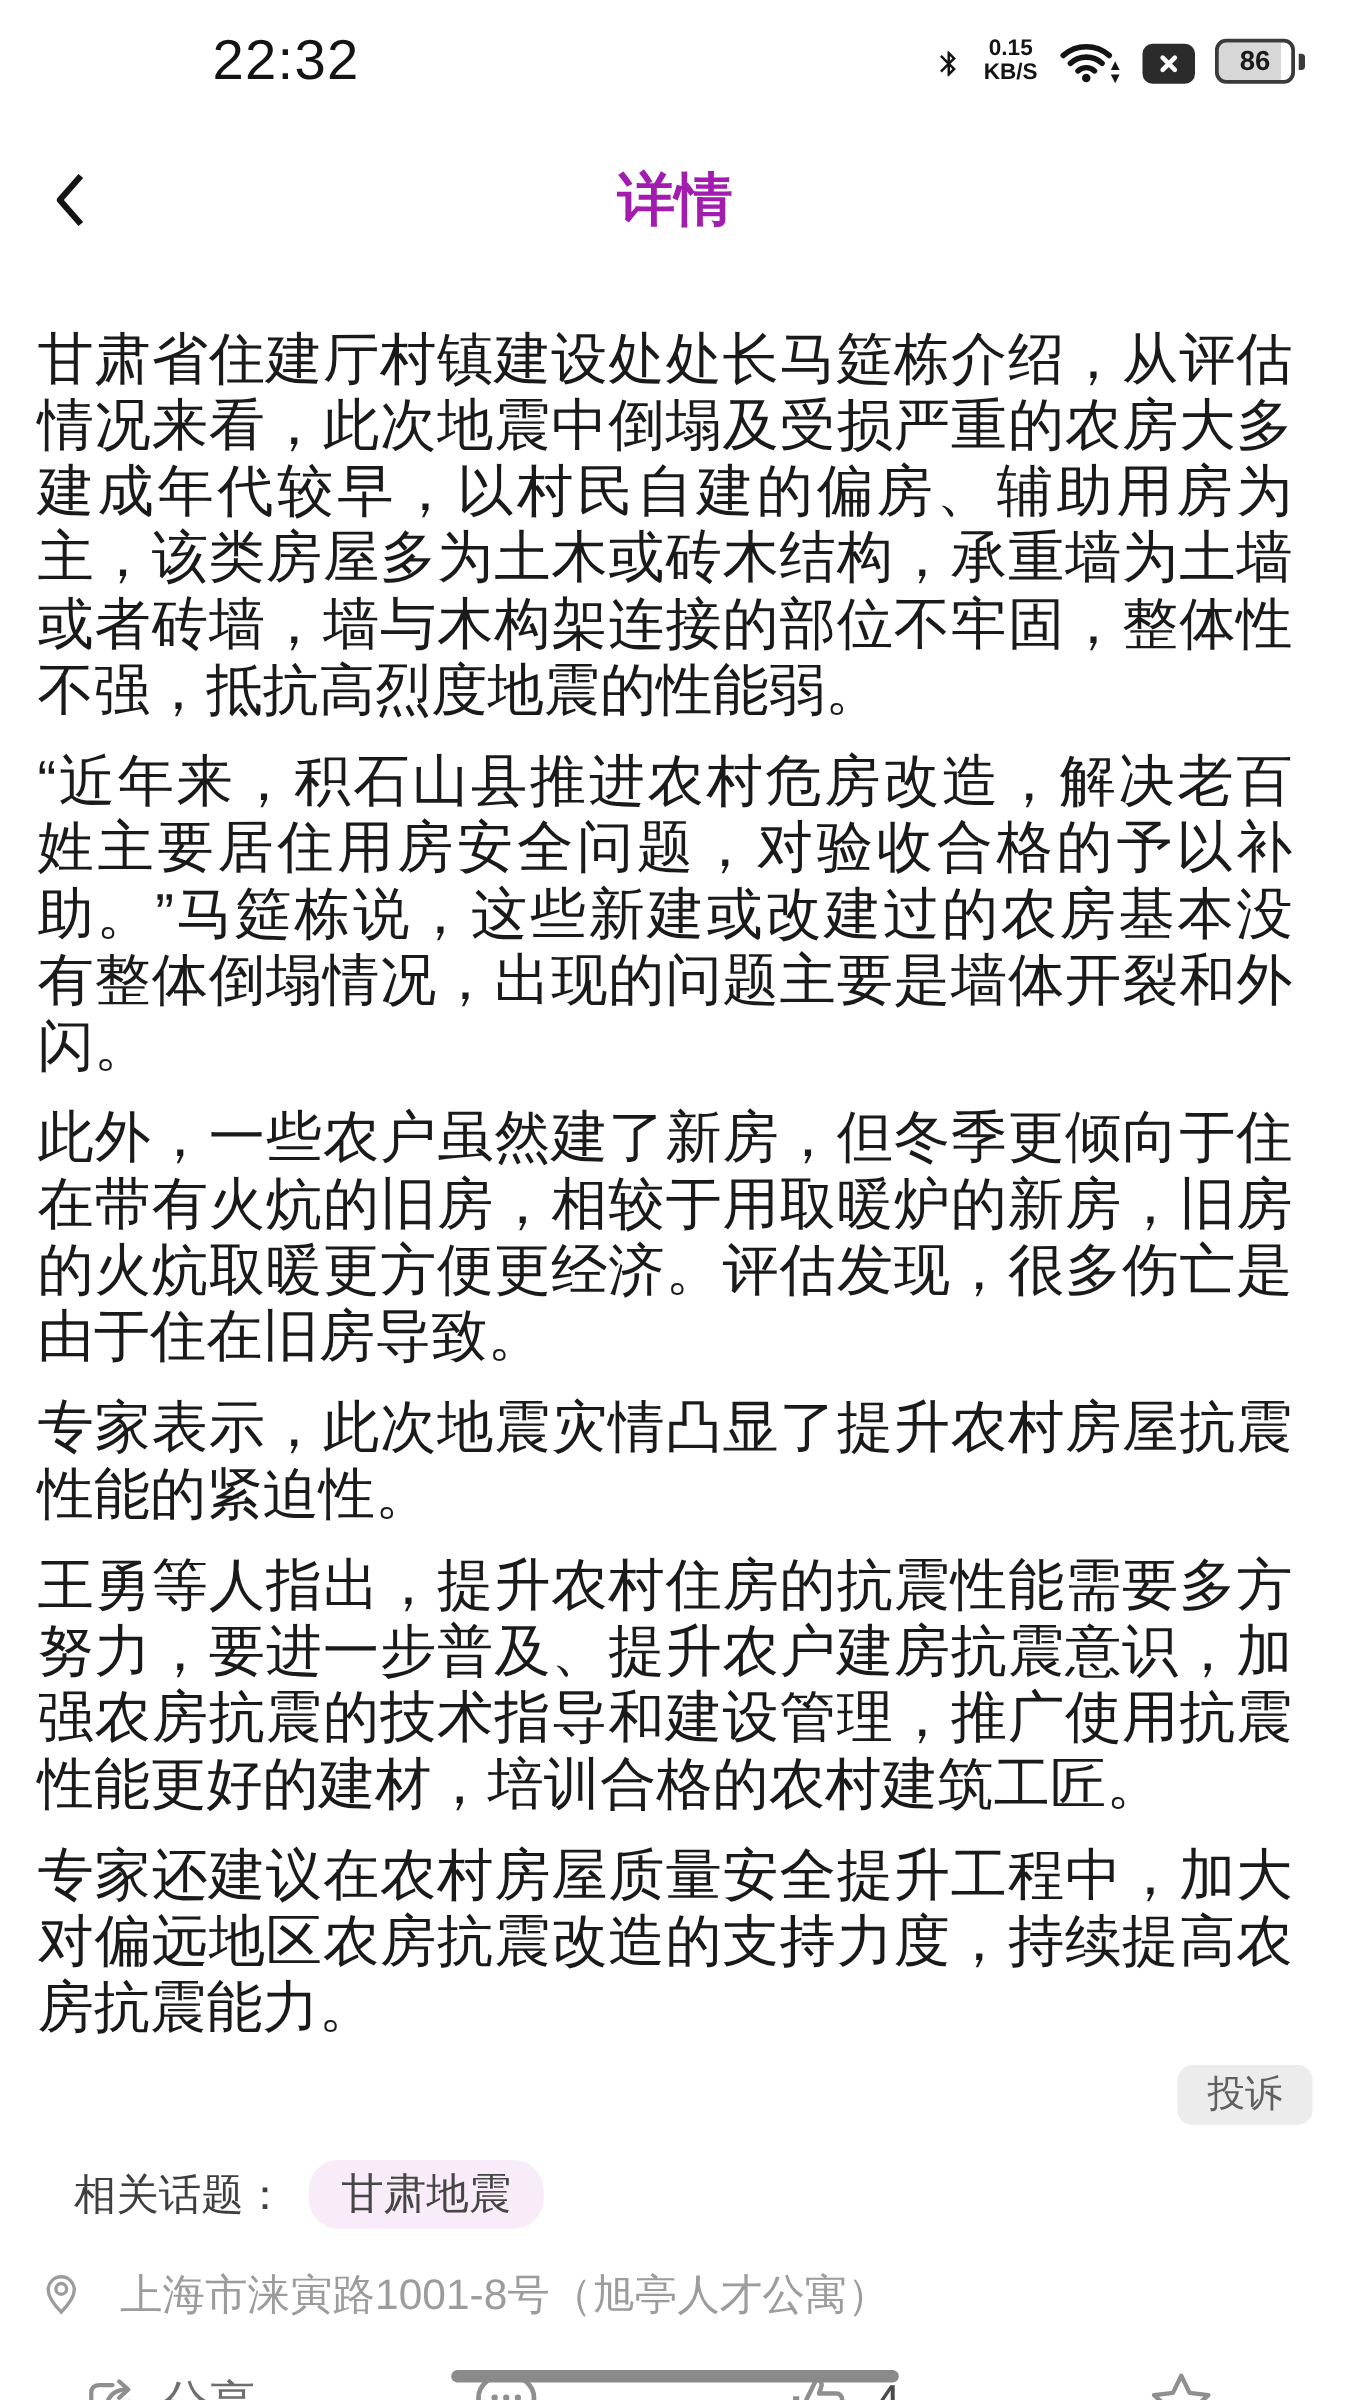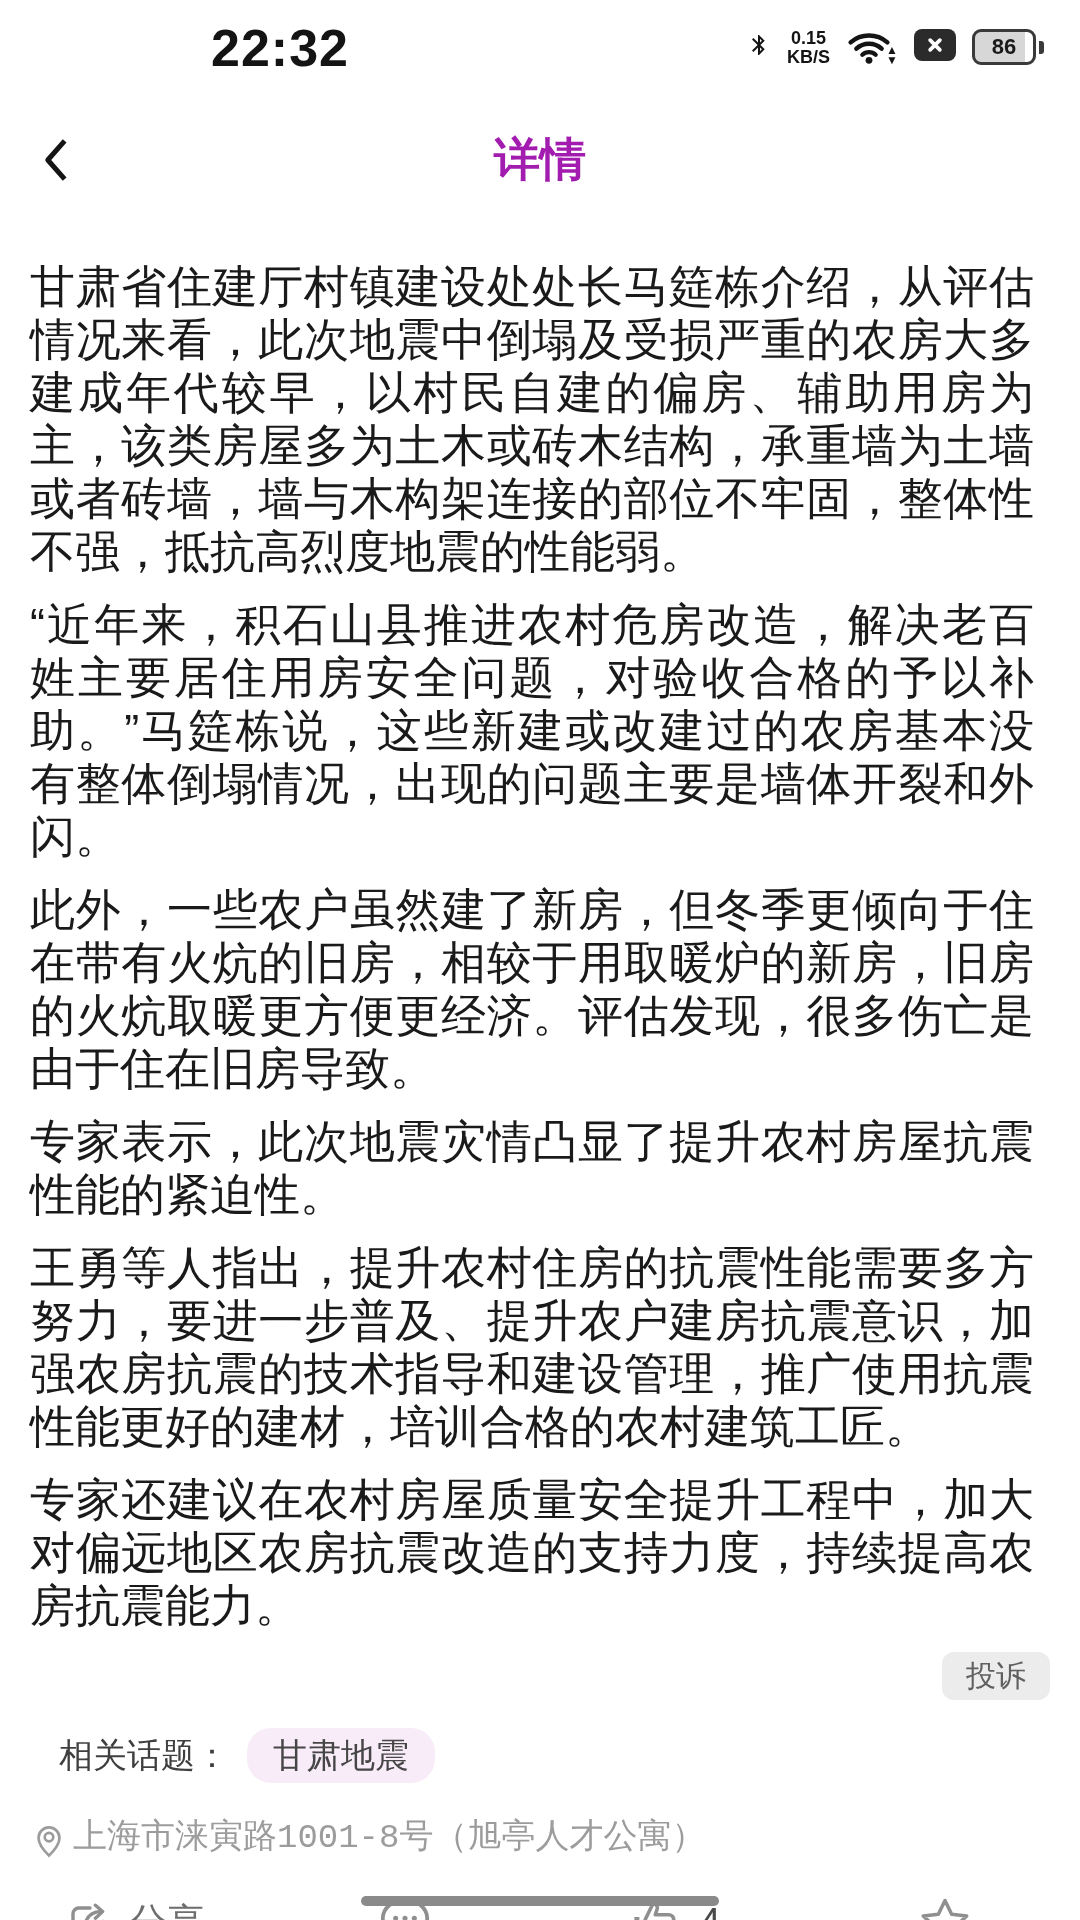--- a/index.html
+++ b/index.html
@@ -5,22 +5,22 @@
   html,body{margin:0;padding:0;background:#fff;}
   .phone{
     position:relative;width:1080px;height:1920px;background:#ffffff;
     font-family:"Liberation Sans",sans-serif;color:#1a1a1a;overflow:hidden;
   }
   
   .statusbar{
     height:90px;display:flex;align-items:center;justify-content:space-between;
     padding:6px 36px 0 170px;box-sizing:border-box;
   }
-  .sb-time{font-size:52px;font-weight:700;letter-spacing:1px;color:#141414;margin-left:41px;}
-  .sb-right{display:flex;align-items:flex-start;gap:16px;}
+  .sb-time{font-size:45px;font-weight:400;letter-spacing:1px;color:#141414;}
+  .sb-right{display:flex;align-items:flex-end;gap:16px;}
   .sb-speed{display:flex;flex-direction:column;align-items:center;line-height:19px;
     font-size:18px;font-weight:700;color:#141414;}
   .wifi-wrap{display:flex;align-items:flex-end;}
   .wifi-arrows{display:flex;flex-direction:column;line-height:10px;font-size:12px;color:#141414;margin-left:-6px;}
   .sim-x{width:42px;height:32px;background:#2b2b2b;border-radius:8px;display:flex;align-items:center;justify-content:center;}
   .battery{display:flex;align-items:center;}
   .battery-body{
     width:58px;height:30px;border:3px solid #3a3a3a;border-radius:9px;
     background:linear-gradient(to right,#d7d7d7 86%,#ffffff 86%);
     display:flex;align-items:center;justify-content:center;
@@ -44,21 +44,21 @@
     border-radius:12px;padding:9px 24px;line-height:1;font-family:inherit;text-align:center;
   }
   
   .topics-row{display:flex;align-items:center;padding:28px 30px 0 30px;margin-left:29px;}
   .topics-label{font-size:34px;color:#3f3f3f;}
   .topic-tag{
     margin-left:18px;background:#f8ecf8;color:#464646;font-size:34px;
     padding:9px 26px;border-radius:24px;line-height:1.1;
   }
   
-  .location-row{display:flex;align-items:flex-end;gap:5px;padding:30px 30px 0 30px;color:#9c9c9c;font-family:Liberation Mono, monospace;}
+  .location-row{display:flex;align-items:flex-start;gap:28px;padding:30px 30px 0 30px;color:#9c9c9c;}
   .location-text{font-size:34px;color:#9c9c9c;}
   
   .action-bar{
     margin-top:34px;display:grid;grid-template-columns:repeat(4,1fr);
     align-items:center;
   }
   .action-cell{display:flex;align-items:center;justify-content:center;gap:16px;}
   .action-label{font-size:38px;color:#6e6e6e;}
   .like-count{font-size:38px;color:#4a4a4a;}
   

